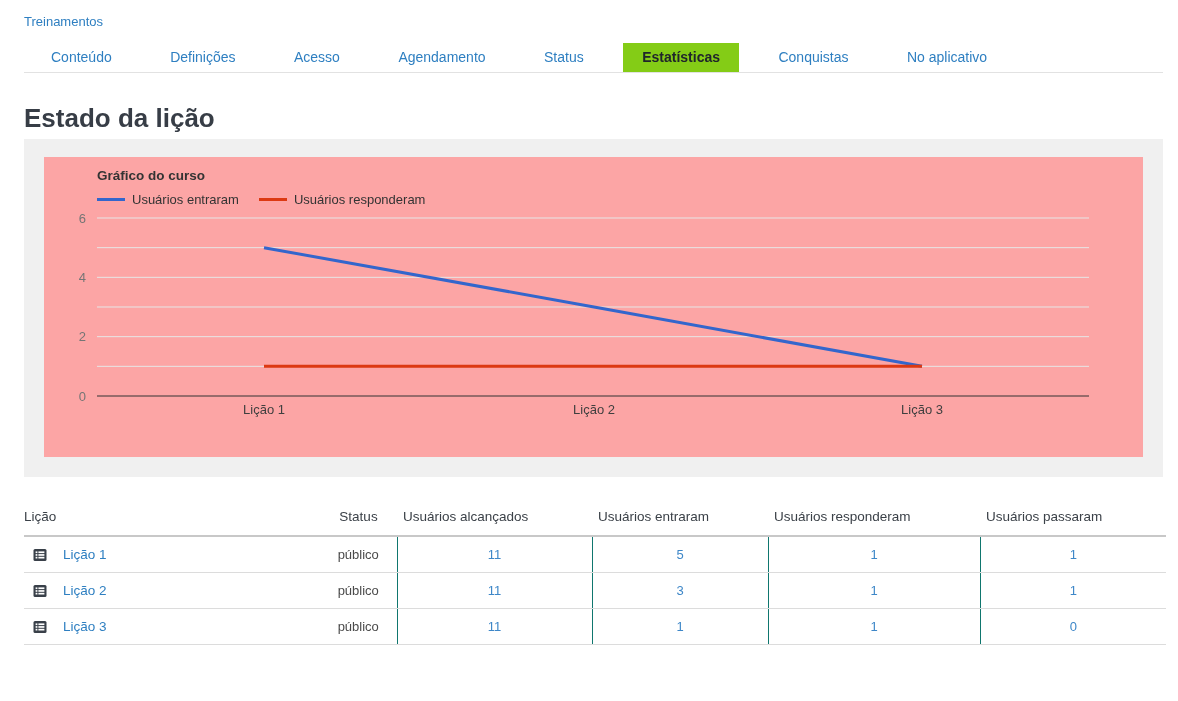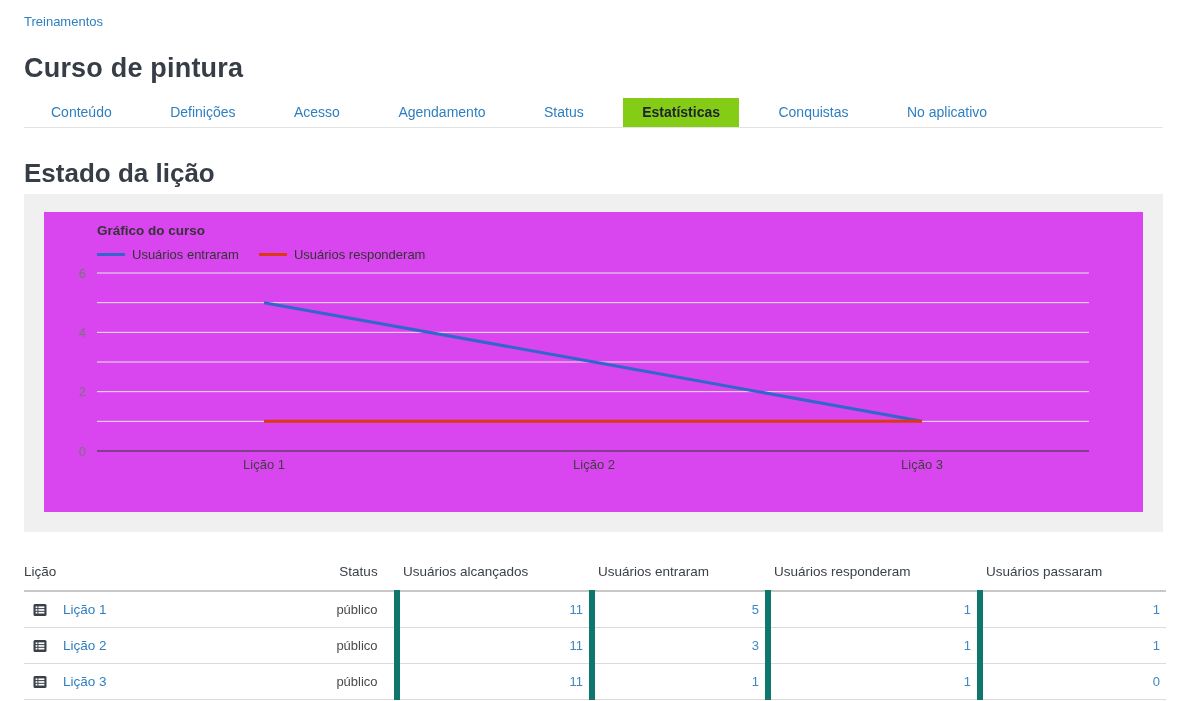--- a/index.html
+++ b/index.html
@@ -16,52 +16,51 @@
 
   
   .tabbar { margin-top: 14px; border-bottom: 1px solid #e2e2e2; white-space: nowrap; }
   .tab { display: inline-block; margin: 0 8px; padding: 6px 19px 7px; font-size: 14px;
          color: #2e7fc1; text-decoration: none; cursor: pointer; }
   .tab.active { background: #84cc16; color: #20252b; font-weight: 700; cursor: default; }
 
   
   .section-title { margin-top: 30px; font-size: 26px; font-weight: 700; color: #373d46; }
   .chart-wrap { margin-top: 5px; background: #f0f0f0; padding: 18px 20px 20px; }
-  .chart-card { position: relative; background: #d946ef; height: 300px; }
+  .chart-card { position: relative; background: #fca5a5; height: 300px; }
   .chart-title { position: absolute; left: 53px; top: 11px; font-size: 13.5px; font-weight: 700; color: #333; }
   .chart-legend { position: absolute; left: 53px; top: 35px; font-size: 13px; color: #333; display: flex; align-items: center; }
   .legend-item { display: flex; align-items: center; margin-right: 20px; }
   .legend-swatch { display: inline-block; width: 28px; height: 3px; margin-right: 7px; }
   .chart-svg { position: absolute; left: 0; top: 52px; }
   .chart-svg text { font-family: "Liberation Sans", sans-serif; }
 
   
   .table-zone { margin-top: 20px; }
   table.stats { width: 100%; border-collapse: collapse; font-size: 13px; table-layout: fixed; }
   table.stats th { padding: 12px 6px 11px; font-size: 13.5px; font-weight: 400; color: #3b4148;
                    border-bottom: 2px solid #c8c8c8; text-align: left; }
   table.stats th.center { text-align: center; }
   table.stats td { padding: 10px 6px; border-bottom: 1px solid #dcdcdc; vertical-align: middle; }
-  table.stats td.num { border-left: 6px solid #0f766e; text-align: right; color: #3e87c8; }
+  table.stats td.num { border-left: 1px solid #0f766e; text-align: center; color: #3e87c8; }
   table.stats td.num a { color: #3e87c8; text-decoration: none; cursor: pointer; }
   table.stats td.status { text-align: center; color: #4a4a4a; }
   .lesson-cell { display: flex; align-items: center; padding-left: 3px; }
   .lesson-cell svg { flex: 0 0 auto; margin-right: 16px; }
   .lesson-cell a { color: #2e7fc1; text-decoration: none; font-size: 13.5px; cursor: pointer; }
 </style>
 </head>
 <body>
 
 <div class="main">
 
   <div class="breadcrumb">
     <a>Treinamentos</a>
   </div>
 
-  <h1 class="page-title">Curso de pintura</h1>
 
   <div class="tabbar">
     <a class="tab">Conteúdo</a>
     <a class="tab">Definições</a>
     <a class="tab">Acesso</a>
     <a class="tab">Agendamento</a>
     <a class="tab">Status</a>
     <a class="tab active">Estatísticas</a>
     <a class="tab">Conquistas</a>
     <a class="tab">No aplicativo</a>

